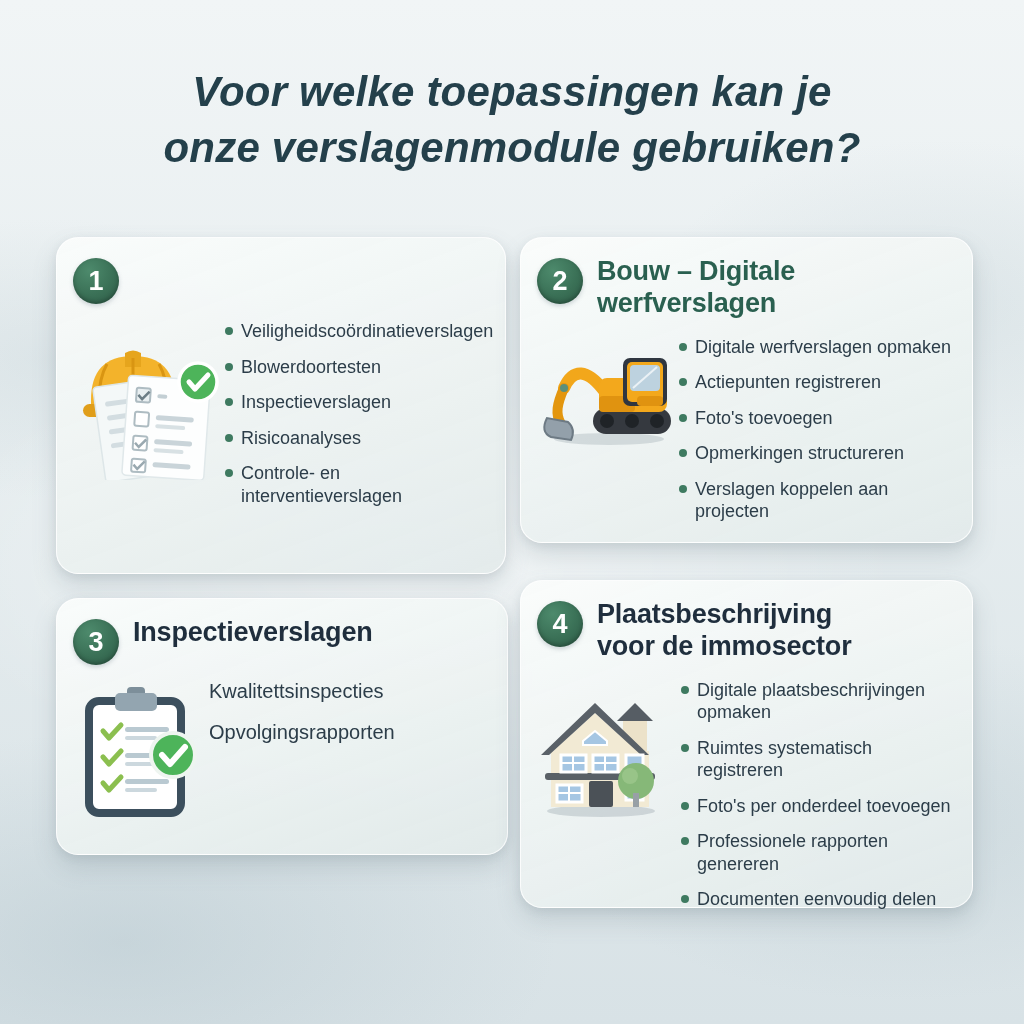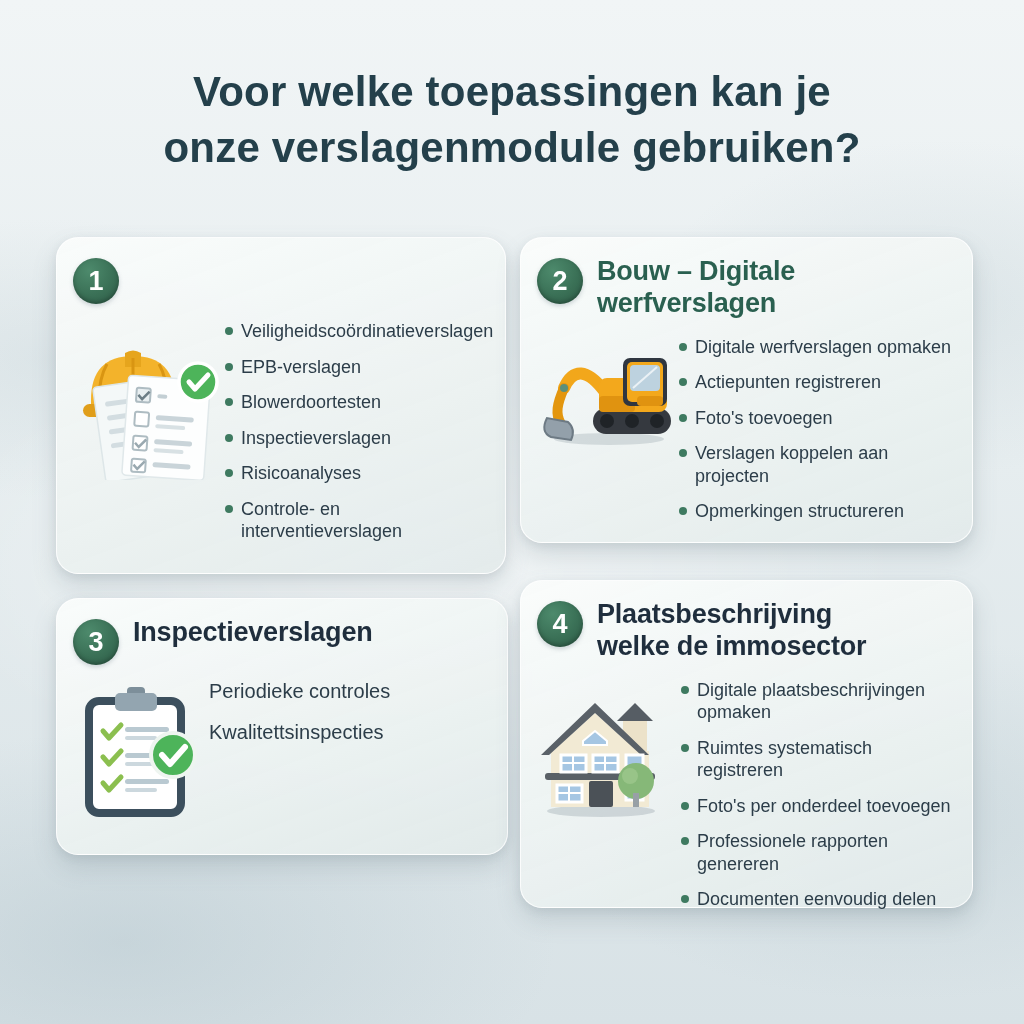--- a/index.html
+++ b/index.html
@@ -10,21 +10,21 @@
       radial-gradient(620px 300px at 12% 92%, rgba(164,185,194,0.35), rgba(164,185,194,0) 70%),
       radial-gradient(500px 260px at 88% 80%, rgba(170,190,198,0.30), rgba(170,190,198,0) 70%),
       radial-gradient(420px 240px at 92% 30%, rgba(178,196,203,0.25), rgba(178,196,203,0) 70%),
       radial-gradient(700px 320px at 40% 55%, rgba(255,255,255,0.55), rgba(255,255,255,0) 70%),
       radial-gradient(380px 200px at 5% 35%, rgba(186,202,208,0.28), rgba(186,202,208,0) 70%),
       linear-gradient(180deg,#f1f5f6 0%,#e6edef 45%,#d8e2e6 100%);
   }
   .page-heading{
     position:absolute;top:64px;left:0;width:1024px;
     text-align:center;font-size:42px;line-height:1.33;font-weight:700;
-    color:#24404b;white-space:pre-line;letter-spacing:0.2px;margin:0;
+    color:#24404b;white-space:pre-line;letter-spacing:0.2px;margin:0;font-style:italic;
   }
   .card{
     position:absolute;border-radius:22px;
     background:linear-gradient(160deg, rgba(250,252,251,0.96) 0%, rgba(233,240,239,0.92) 70%, rgba(226,234,234,0.90) 100%);
     border:1px solid rgba(255,255,255,0.85);
     box-shadow:0 12px 24px rgba(96,115,124,0.20), 0 3px 8px rgba(96,115,124,0.12);
     box-sizing:border-box;padding:18px 16px 14px 16px;
   }
   .card1{left:56px;top:237px;width:450px;height:337px;}
   .card2{left:520px;top:237px;width:453px;height:306px;}
@@ -109,21 +109,20 @@
           <rect x="82" y="143" width="38" height="5" rx="2.5" fill="#c9d4d9"></rect>
         </g>
         <g>
           <circle cx="125" cy="62" r="19" fill="#4db45a" stroke="#ffffff" stroke-width="3.5"></circle>
           <path d="M116 62 l6 7 l13 -14" stroke="#ffffff" stroke-width="5" fill="none" stroke-linecap="round" stroke-linejoin="round"></path>
         </g>
       </svg>
     </div>
     <ul class="bullets">
         <li>Veiligheidscoördinatieverslagen</li>
-        <li>EPB-verslagen</li>
         <li>Blowerdoortesten</li>
         <li>Inspectieverslagen</li>
         <li>Risicoanalyses</li>
         <li>Controle- en interventieverslagen</li>
       </ul>
   </div>
 </section>
 
 <section class="card card2">
   <div class="card-header">
@@ -151,22 +150,22 @@
         <rect x="90" y="24" width="36" height="40" rx="5" fill="#f3a81c"></rect>
         <rect x="93" y="27" width="30" height="26" rx="4" fill="#bdd2df"></rect>
         <path d="M96 50 L120 29" stroke="#ffffff" stroke-width="2" opacity="0.7"></path>
         <rect x="100" y="58" width="26" height="10" rx="4" fill="#e09310"></rect>
       </svg>
     </div>
     <ul class="bullets">
         <li>Digitale werfverslagen opmaken</li>
         <li>Actiepunten registreren</li>
         <li>Foto's toevoegen</li>
+        <li>Opmerkingen structureren</li>
         <li>Verslagen koppelen aan projecten</li>
-        <li>Opmerkingen structureren</li>
       </ul>
   </div>
 </section>
 
 <section class="card card3">
   <div class="card-header">
     <div class="num-circle">
       <span>3</span>
     </div>
     <h2 class="card-title">Inspectieverslagen</h2>
@@ -188,33 +187,33 @@
           <rect x="52" y="94" width="44" height="5" rx="2.5" fill="#b9c9d1"></rect>
           <rect x="52" y="103" width="32" height="4" rx="2" fill="#ccd8de"></rect>
         </g>
         <g>
           <circle cx="100" cy="70" r="22" fill="#4db45a" stroke="#eef5f0" stroke-width="4"></circle>
           <path d="M89 70 l8 9 l15 -17" stroke="#ffffff" stroke-width="6" fill="none" stroke-linecap="round" stroke-linejoin="round"></path>
         </g>
       </svg>
     </div>
     <ul class="bullets">
-        <li>Periodieke controles</li>
         <li>Kwalitettsinspecties</li>
+        <li>Opvolgingsrapporten</li>
       </ul>
   </div>
 </section>
 
 <section class="card card4">
   <div class="card-header">
     <div class="num-circle">
       <span>4</span>
     </div>
     <h2 class="card-title">Plaatsbeschrijving
-welke de immosector</h2>
+voor de immosector</h2>
   </div>
   <div class="card-body">
     <div class="icon-box">
       <svg width="132" height="142" viewBox="0 0 132 142">
         <ellipse cx="64" cy="132" rx="54" ry="6" fill="rgba(110,128,138,0.25)"></ellipse>
         <rect x="86" y="40" width="24" height="88" fill="#ece2c9"></rect>
         <polygon points="80,42 98,24 116,42" fill="#565d64"></polygon>
         <rect x="14" y="72" width="98" height="56" fill="#f2ead4"></rect>
         <polygon points="14,74 58,34 102,74" fill="#f2ead4"></polygon>
         <polygon points="4,76 58,24 112,76 104,76 58,34 12,76" fill="#5a6168"></polygon>

